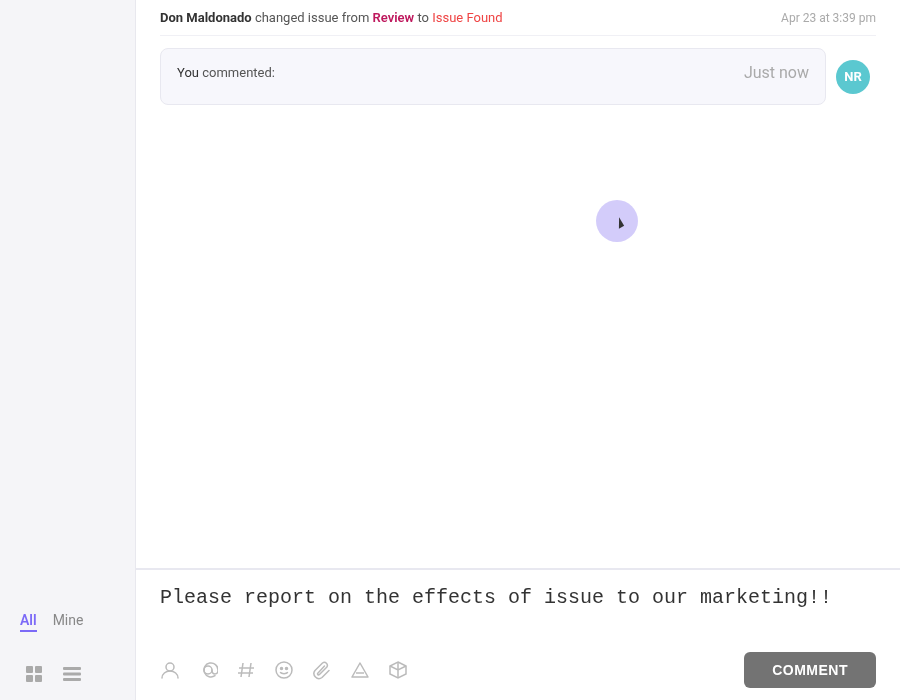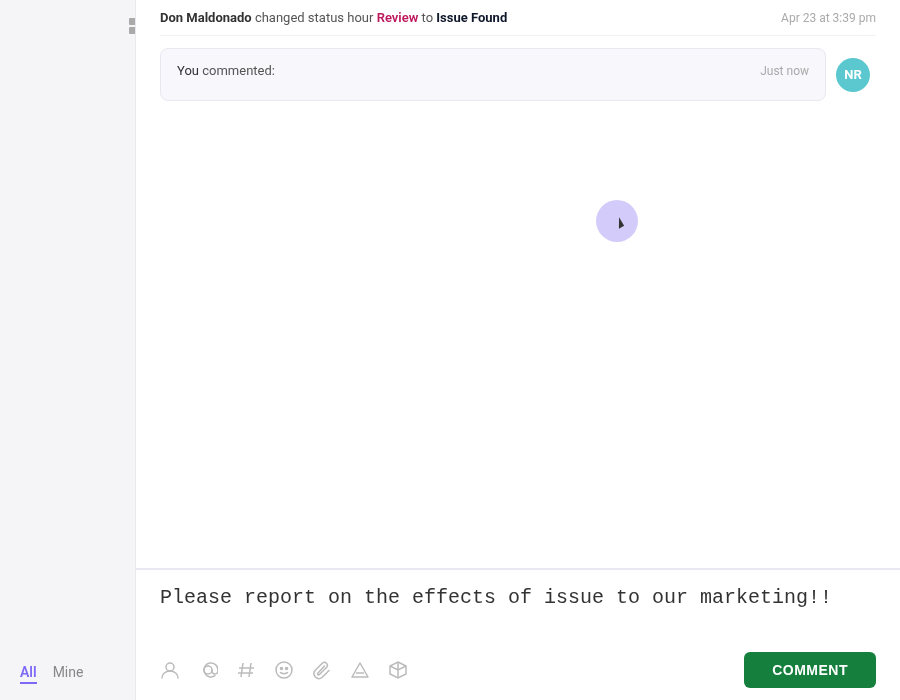--- a/index.html
+++ b/index.html
@@ -11,21 +11,21 @@
       overflow: hidden;
       display: flex;
     }
 
     
     .sidebar {
       width: 135px;
       min-width: 135px;
       background: #f5f5f8;
       display: flex;
-      flex-direction: row;
+      flex-direction: column;
       padding: 0;
     }
     .sidebar-tabs {
       display: flex;
       gap: 16px;
       padding: 16px 20px;
       margin-top: auto;
     }
     .sidebar-tab {
       font-size: 14px;
@@ -85,21 +85,21 @@
     .activity-item .left { flex: 1; }
     .activity-item .timestamp {
       font-size: 12px;
       color: #aaa;
       white-space: nowrap;
       margin-left: 16px;
     }
     .actor { font-weight: 700; color: #333; }
     .bold { font-weight: 700; color: #333; }
     .status-review { color: #be185d; font-weight: 600; }
-    .status-issue { color: #0f172a; font-weight: 700; }
+    .status-issue { color: #ef4444; font-weight: 400; }
 
     
     .comment-bubble {
       background: #f7f7fc;
       border: 1px solid #e8e8f0;
       border-radius: 8px;
       margin: 12px 0;
       padding: 14px 16px;
       position: relative;
       font-size: 13px;
@@ -108,21 +108,21 @@
       display: flex;
       align-items: center;
       justify-content: space-between;
       margin-bottom: 8px;
     }
     .comment-author {
       font-size: 13px;
       color: #555;
     }
     .comment-author .you { font-weight: 400; color: #333; }
-    .comment-timestamp { font-size: 12px; color: #aaa; margin-left: 20px; }
+    .comment-timestamp { font-size: 16px; color: #aaa; margin-left: 20px; }
     .comment-text { font-size: 14px; color: #333; }
     .avatar-nr {
       width: 34px;
       height: 34px;
       border-radius: 50%;
       background: #5bc8d0;
       color: #fff;
       font-size: 13px;
       font-weight: 700;
       display: flex;
@@ -196,21 +196,21 @@
     }
     .toolbar-icon {
       color: #bbb;
       cursor: pointer;
       font-size: 18px;
       display: flex;
       align-items: center;
       justify-content: center;
     }
     .comment-button {
-      background: #15803d;
+      background: #737373;
       color: #fff;
       border: none;
       border-radius: 6px;
       padding: 10px 28px;
       font-size: 14px;
       font-weight: 700;
       cursor: pointer;
       letter-spacing: 0.5px;
     }
 
@@ -245,21 +245,21 @@
   </div>
 </div>
 
 <div class="main">
   <div class="activity-area">
 
 
     <div class="activity-item">
       <div class="left">
         <span class="actor">Don Maldonado</span>
-        <span> changed status hour </span>
+        <span> changed issue from </span>
         <span class="status-review">Review</span>
         <span> to </span>
         <span class="status-issue">Issue Found</span>
       </div>
       <div class="timestamp">Apr 23 at 3:39 pm</div>
     </div>
 
     <div style="position:relative; margin-right: 50px;">
       <div class="comment-bubble">
         <div class="comment-header">

